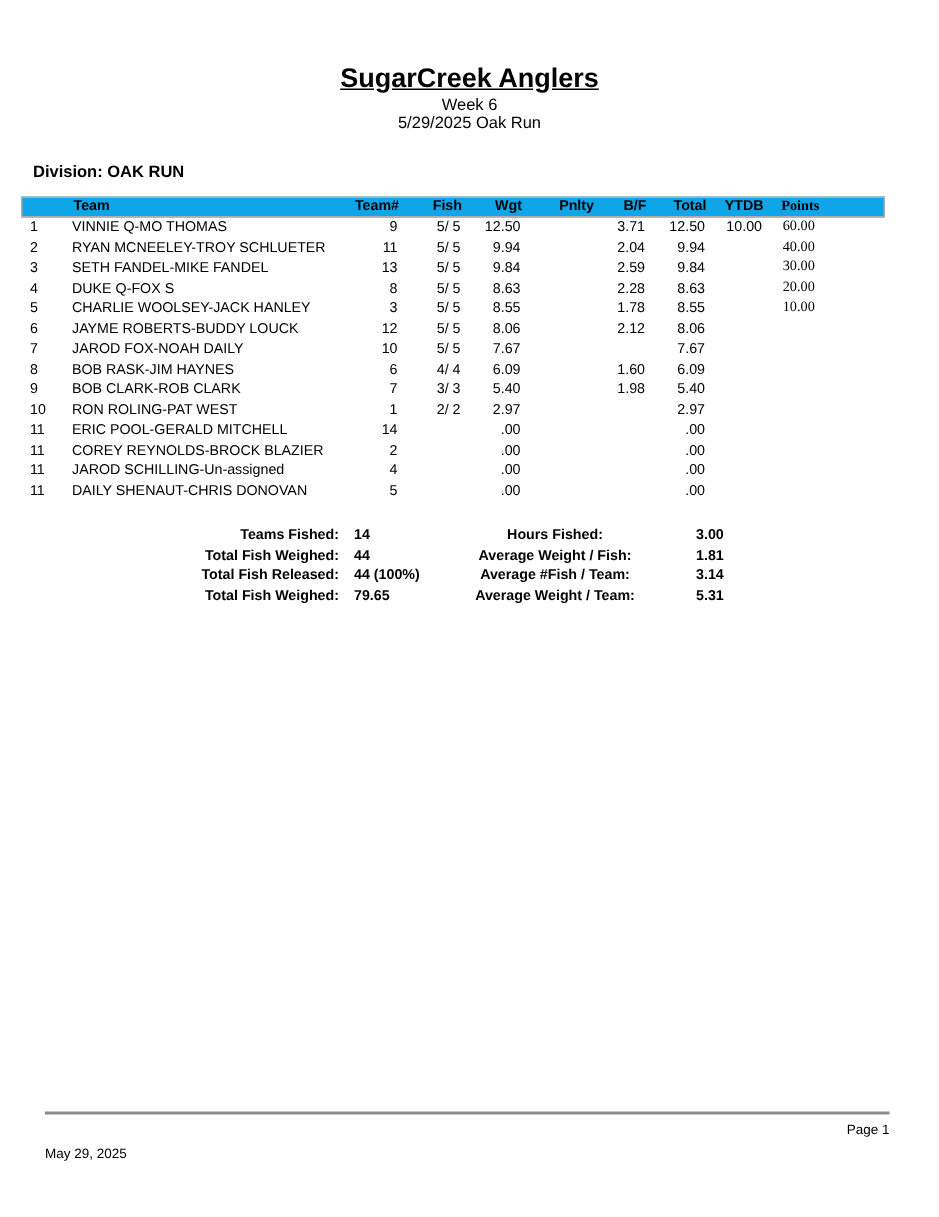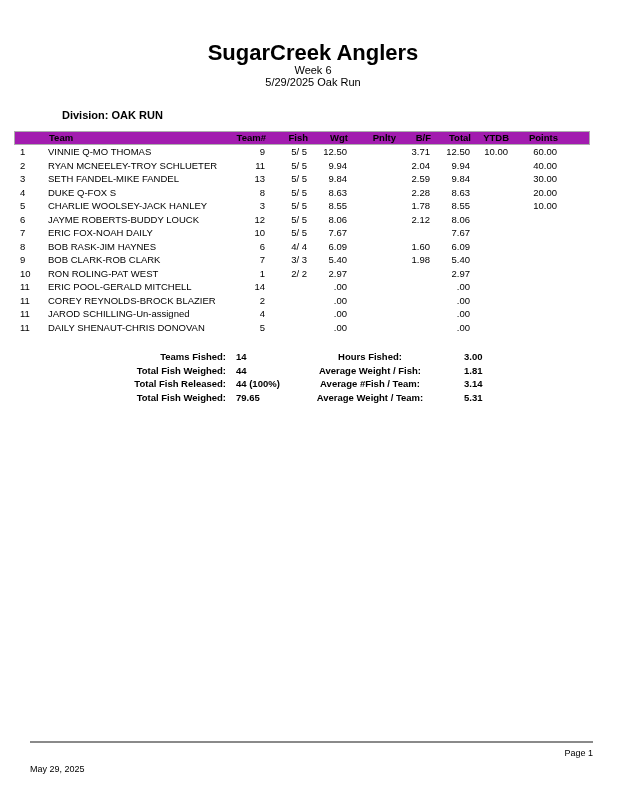--- a/index.html
+++ b/index.html
@@ -7,43 +7,43 @@
   .page {
     position:relative;
     width:626px; height:811px;
     background:#ffffff;
     font-family:"Liberation Sans", sans-serif;
     color:#000;
     overflow:hidden;
   }
   
   .rpt-header { position:absolute; top:41px; left:0; width:626px; text-align:center; }
-  .rpt-title    { font-size:22px; font-weight:bold; line-height:23px; }
+  .rpt-title    { font-size:18px; font-weight:bold; line-height:23px;text-decoration:underline; }
   .rpt-subtitle { font-size:15px; font-weight:bold; line-height:16px; }
   .rpt-week     { font-size:11px; line-height:12px; }
   .rpt-event    { font-size:11px; line-height:12px; }
   
-  .division { position:absolute; top:109px; left:22px; font-size:11px; font-weight:bold;margin-left:40px; }
+  .division { position:absolute; top:109px; left:22px; font-size:11px; font-weight:bold; }
   
   .tbl { position:absolute; top:131px; left:14px; width:576px; font-size:9.5px; }
   .grid-row {
     display:grid;
     grid-template-columns:34px 185px 32px 42px 40px 48px 35px 40px 38px 82px;
     height:13.5px; line-height:13.5px;
   }
   .tbl-head {
-    background:#a21caf;
+    background:#0ea5e9;
     border:1px solid #adadad;
     font-weight:bold;
     height:14px; line-height:12.5px;
   }
   .c-rank   { text-align:left; padding-left:6px; }
   .c-team   { text-align:left; padding-left:0; }
   .c-num    { text-align:right; }
-  .c-points { text-align:right; padding-right:33px; }
+  .c-points { text-align:center; padding-right:33px;font-family:Liberation Serif, serif; }
   
   .summary { position:absolute; top:350px; left:16px; width:626px; font-size:9.5px; font-weight:bold; }
   .sum-row { display:flex; height:13.5px; line-height:13.5px; }
   .l-label { width:210px; text-align:right; }
   .l-value { width:60px;  padding-left:10px; text-align:left; white-space:nowrap; }
   .r-label { width:168px; text-align:center; }
   .r-value { padding-left:10px; text-align:left; }
   
   .footer-rule { position:absolute; top:741px; left:30px; width:563px; height:2px; background:#8a8a8a; }
   .footer-date { position:absolute; top:764px; left:30px;  font-size:9px; }
@@ -149,21 +149,21 @@
       <div class="c-num">8.06</div>
       <div class="c-num"></div>
       <div class="c-num">2.12</div>
       <div class="c-num">8.06</div>
       <div class="c-num"></div>
       <div class="c-points"></div>
     </div>
 
     <div class="grid-row">
       <div class="c-rank">7</div>
-      <div class="c-team">ERIC FOX-NOAH DAILY</div>
+      <div class="c-team">JAROD FOX-NOAH DAILY</div>
       <div class="c-num">10</div>
       <div class="c-num">5/ 5</div>
       <div class="c-num">7.67</div>
       <div class="c-num"></div>
       <div class="c-num"></div>
       <div class="c-num">7.67</div>
       <div class="c-num"></div>
       <div class="c-points"></div>
     </div>
 

